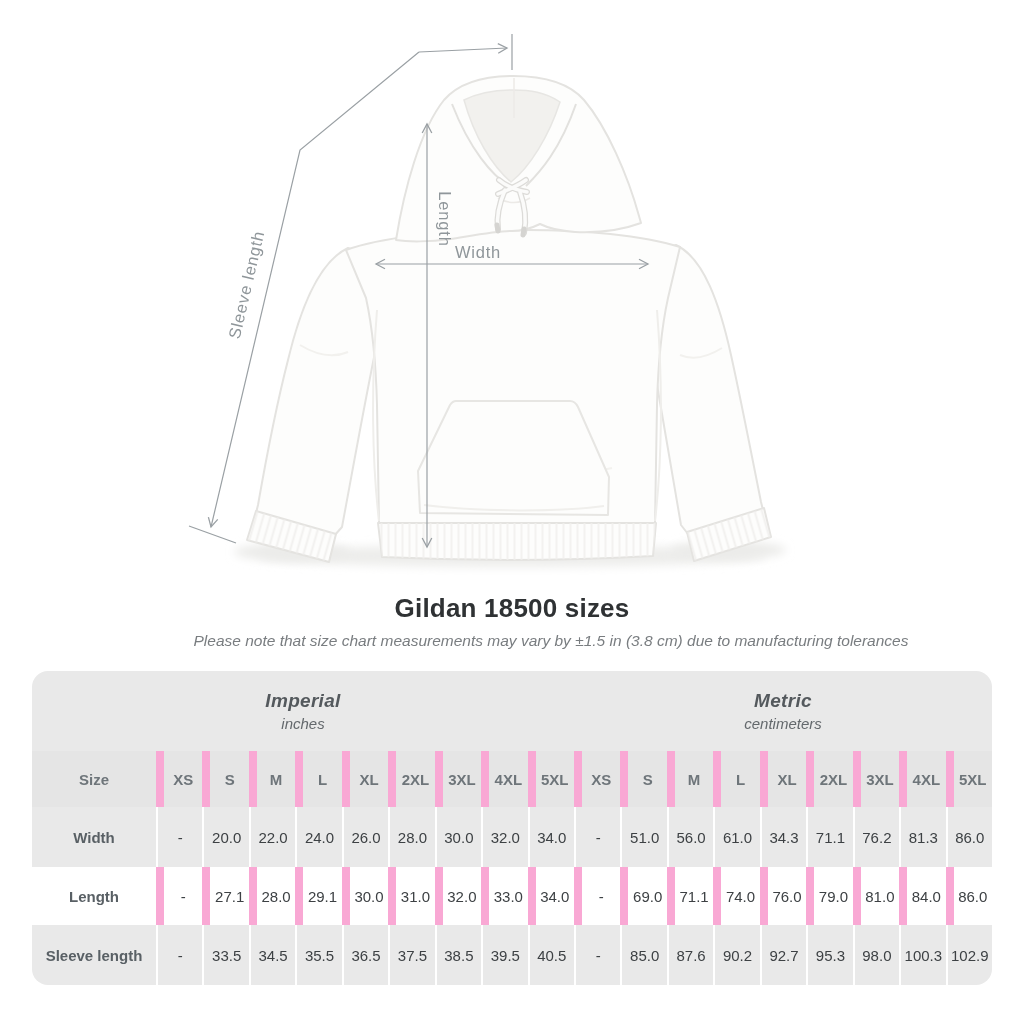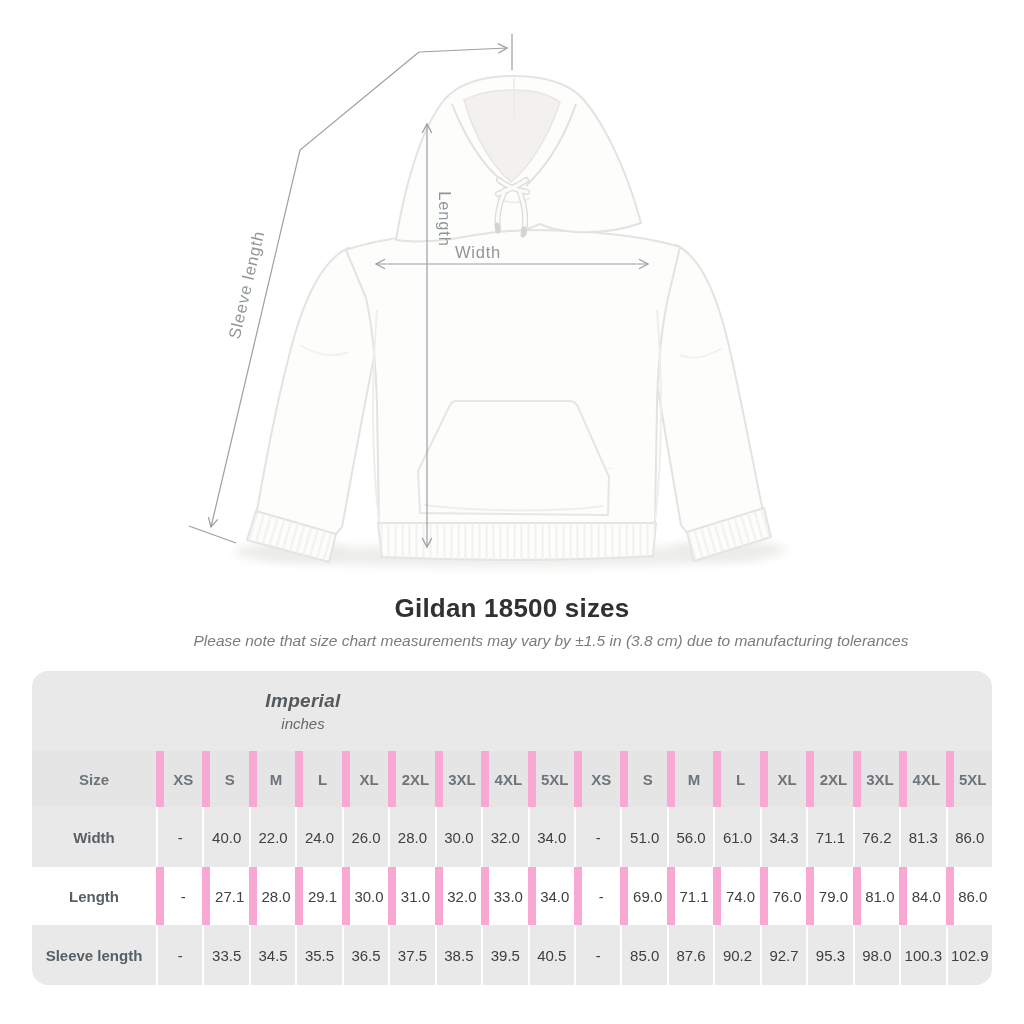--- a/index.html
+++ b/index.html
@@ -150,20 +150,24 @@
 
   <div class="title">Gildan 18500 sizes</div>
   <div class="subtitle">Please note that size chart measurements may vary by ±1.5 in (3.8 cm) due to manufacturing tolerances</div>
 
   <div class="card">
 
     <div class="group-row">
       <div class="group imperial">
         <div class="g-label">Imperial</div>
         <div class="g-sub">inches</div>
+      </div>
+      <div class="group metric">
+        <div class="g-label">Metric</div>
+        <div class="g-sub">centimeters</div>
       </div>
     </div>
 
     <div class="row r-size white">
       <div>Size</div>
       <div>XS</div>
       <div>S</div>
       <div>M</div>
       <div>L</div>
       <div>XL</div>
@@ -178,21 +182,21 @@
       <div>XL</div>
       <div>2XL</div>
       <div>3XL</div>
       <div>4XL</div>
       <div>5XL</div>
     </div>
 
     <div class="row r-w gray">
       <div class="lbl">Width</div>
       <div>-</div>
-      <div>40.0</div>
+      <div>20.0</div>
       <div>22.0</div>
       <div>24.0</div>
       <div>26.0</div>
       <div>28.0</div>
       <div>30.0</div>
       <div>32.0</div>
       <div>34.0</div>
       <div>-</div>
       <div>51.0</div>
       <div>56.0</div>

